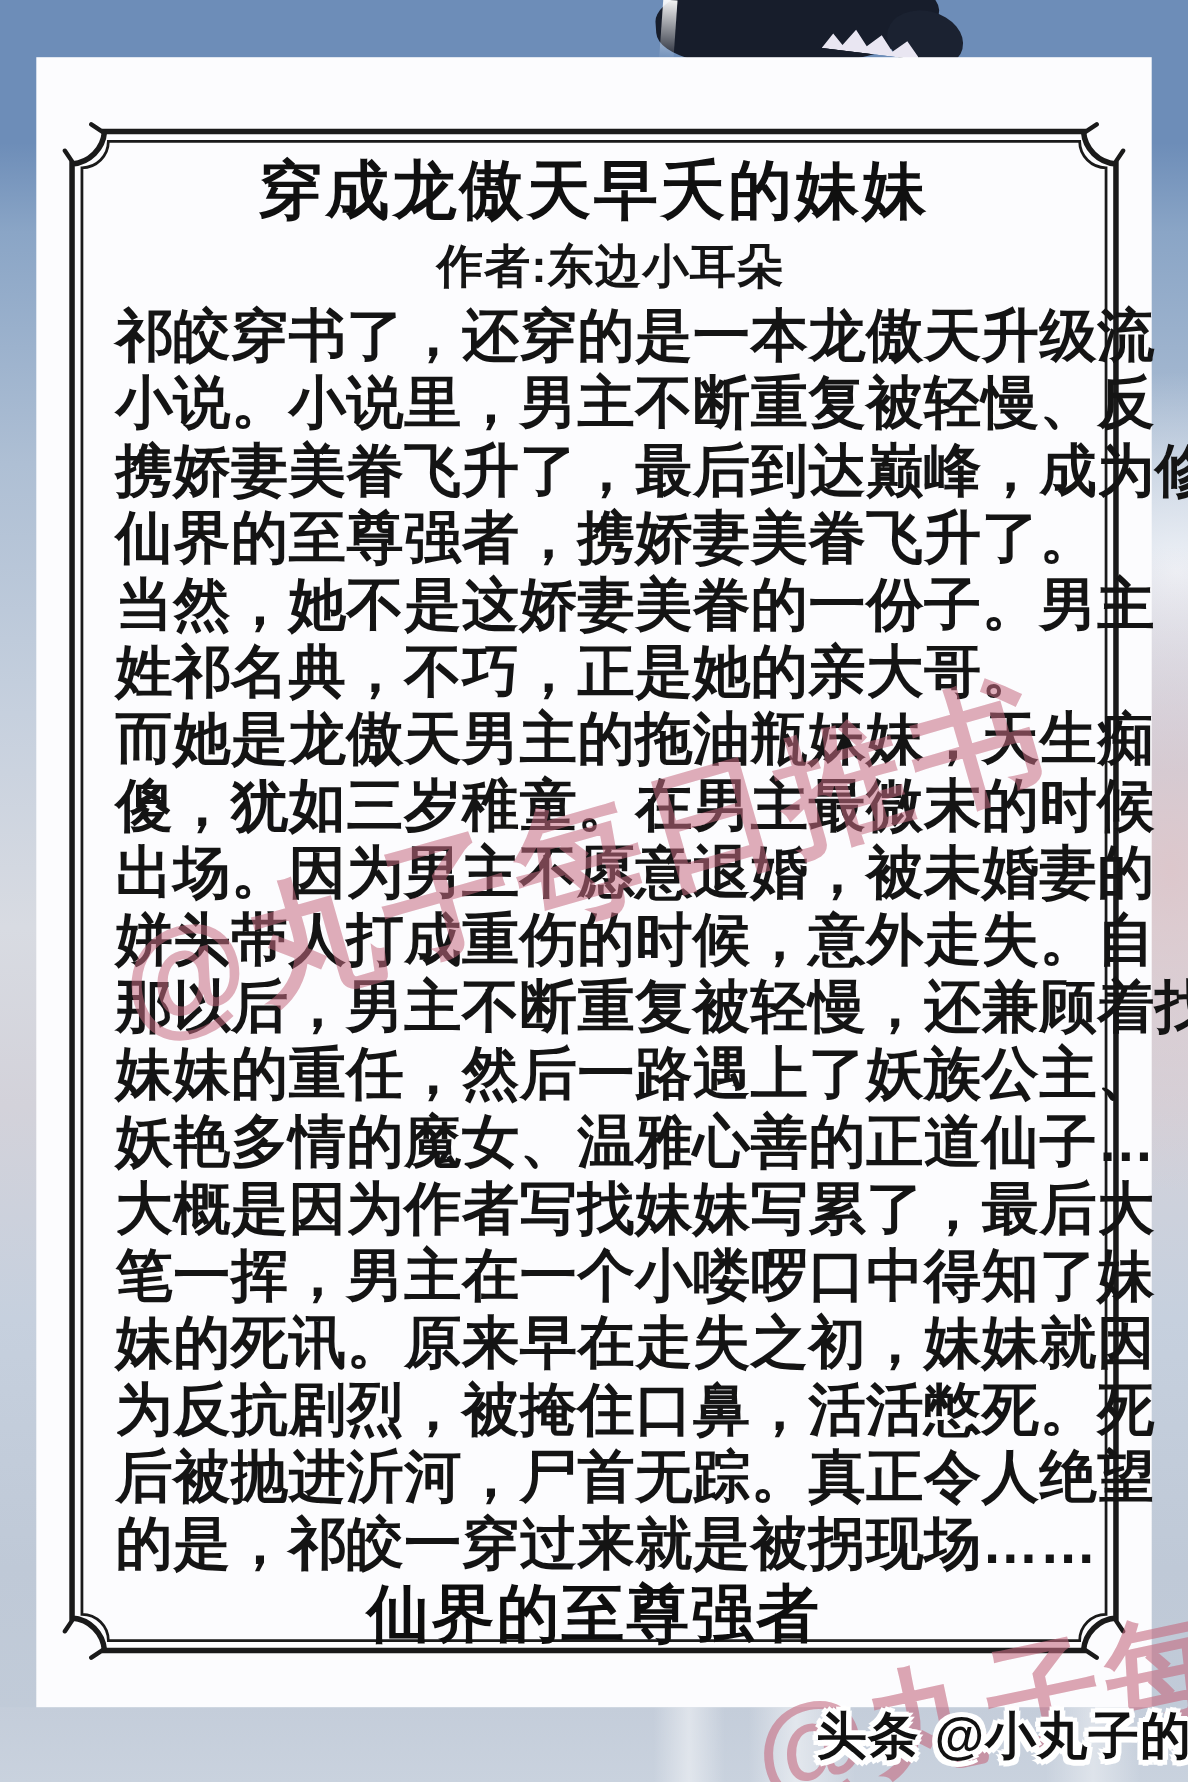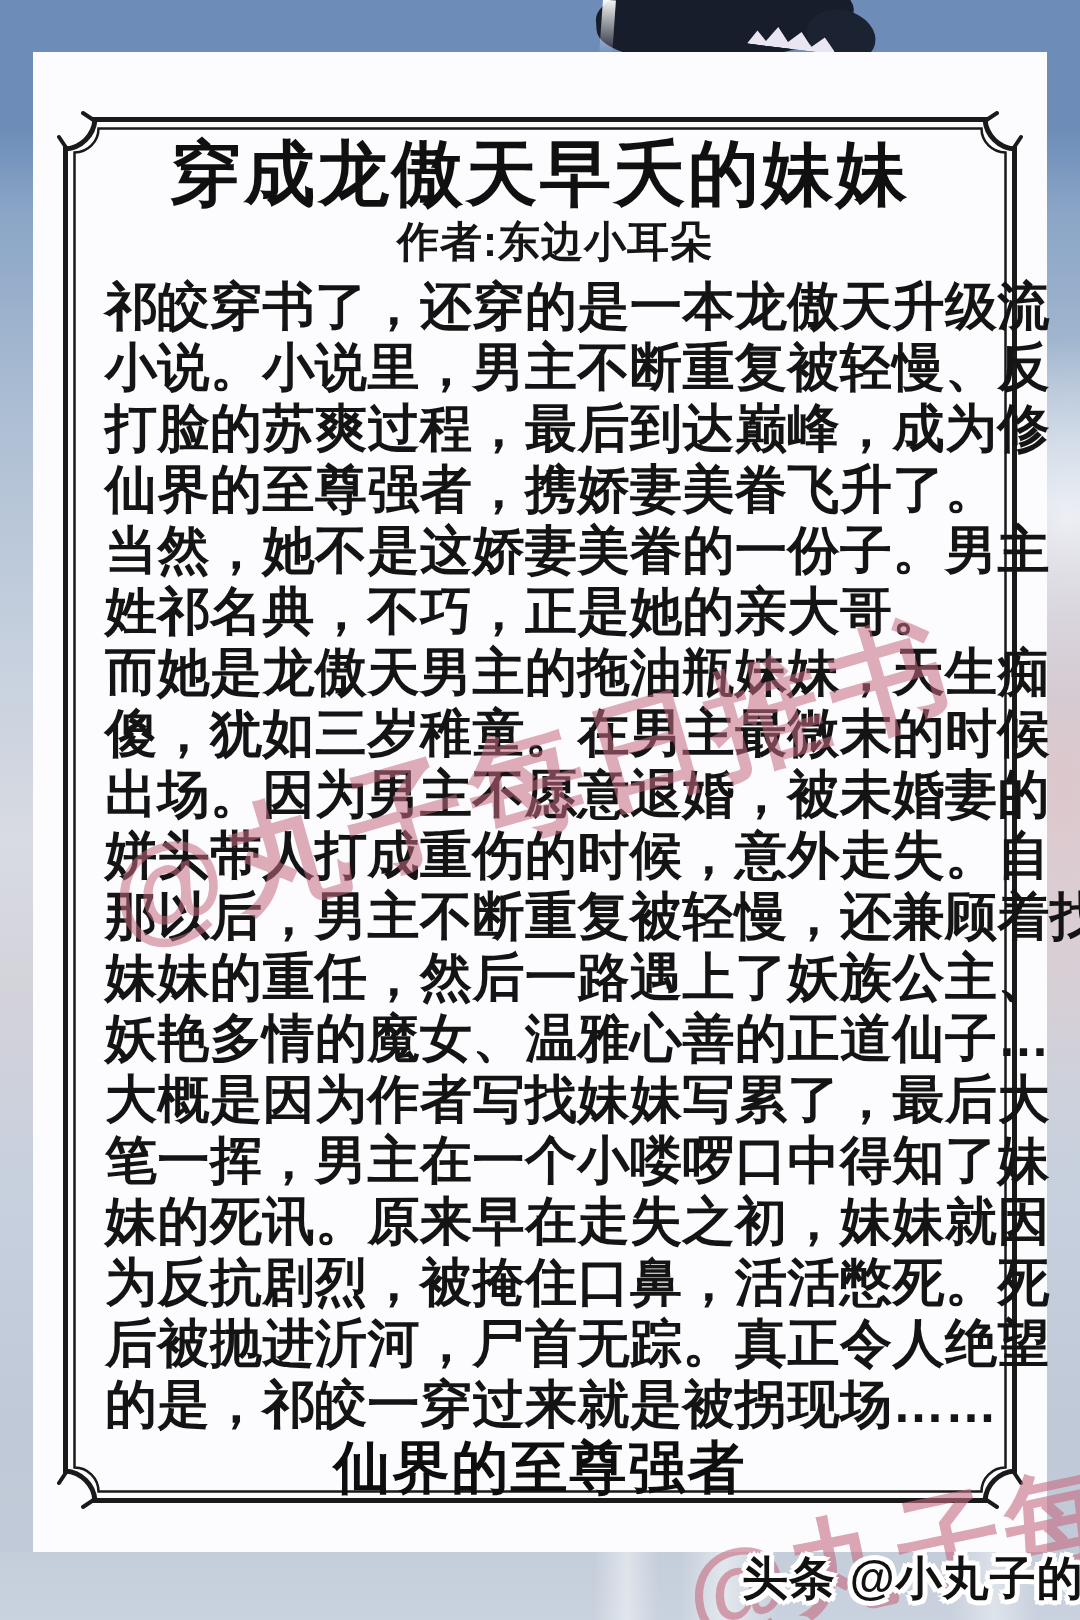--- a/index.html
+++ b/index.html
@@ -26,21 +26,21 @@
         background:
           linear-gradient(90deg,rgba(255,255,255,0) 55%,rgba(255,255,255,.45) 58%,rgba(255,255,255,0) 61%,
             rgba(255,255,255,0) 63%,rgba(255,255,255,.5) 67%,rgba(255,255,255,0) 72%,
             rgba(255,255,255,0) 88%,rgba(255,255,255,.4) 92%,rgba(255,255,255,0) 96%),
           linear-gradient(180deg,#c4cdda,#c9d2de);}
   
   .card{position:absolute;left:33px;top:52px;width:1014px;height:1500px;background:#fcfcfe;}
   .frame-svg{position:absolute;left:30px;top:65px;width:954px;height:1386px;overflow:visible;}
   
   .title{position:absolute;left:0;top:82px;width:100%;text-align:center;
-        font-family:"Liberation Serif",serif;font-weight:900;font-size:71px;line-height:80px;
+        font-family:"Liberation Serif",serif;font-weight:900;font-size:58px;line-height:80px;
         letter-spacing:3px;color:#101010;white-space:nowrap;}
   .author{position:absolute;left:0;top:167px;width:100%;text-align:center;
         font-size:42px;line-height:46px;font-weight:700;color:#151515;letter-spacing:1px;padding-left:15px;}
   .body-text{position:absolute;left:72px;top:224px;width:880px;color:#141414;}
   .body-line{font-size:52px;line-height:61px;font-weight:600;letter-spacing:0.5px;white-space:nowrap;}
   .footer{position:absolute;left:0;top:1386px;width:100%;text-align:center;
         font-family:"Liberation Serif",serif;font-weight:900;font-size:57px;line-height:60px;
         letter-spacing:2px;color:#0e0e0e;white-space:nowrap;}
   
   .wm-diagonal{position:absolute;left:112px;top:836px;height:132px;
@@ -80,21 +80,21 @@
                M 950 1354 L 958 1366 M 922 1382 L 934 1390
                M 32 1382 L 20 1390 M 4 1354 L -4 1366" fill="none" stroke="#1a1a1a" stroke-width="4" stroke-linecap="round"></path>
     </svg>
 
     <div class="title">穿成龙傲天早夭的妹妹</div>
     <div class="author">作者:东边小耳朵</div>
 
     <div class="body-text">
         <div class="body-line">祁皎穿书了，还穿的是一本龙傲天升级流</div>
         <div class="body-line">小说。小说里，男主不断重复被轻慢、反</div>
-        <div class="body-line">打脸的苏爽过程，最后到达巅峰，成为修</div>
+        <div class="body-line">携娇妻美眷飞升了，最后到达巅峰，成为修</div>
         <div class="body-line">仙界的至尊强者，携娇妻美眷飞升了。</div>
         <div class="body-line">当然，她不是这娇妻美眷的一份子。男主</div>
         <div class="body-line">姓祁名典，不巧，正是她的亲大哥。</div>
         <div class="body-line">而她是龙傲天男主的拖油瓶妹妹，天生痴</div>
         <div class="body-line">傻，犹如三岁稚童。在男主最微末的时候</div>
         <div class="body-line">出场。因为男主不愿意退婚，被未婚妻的</div>
         <div class="body-line">姘头带人打成重伤的时候，意外走失。自</div>
         <div class="body-line">那以后，男主不断重复被轻慢，还兼顾着找</div>
         <div class="body-line">妹妹的重任，然后一路遇上了妖族公主、</div>
         <div class="body-line">妖艳多情的魔女、温雅心善的正道仙子…</div>

